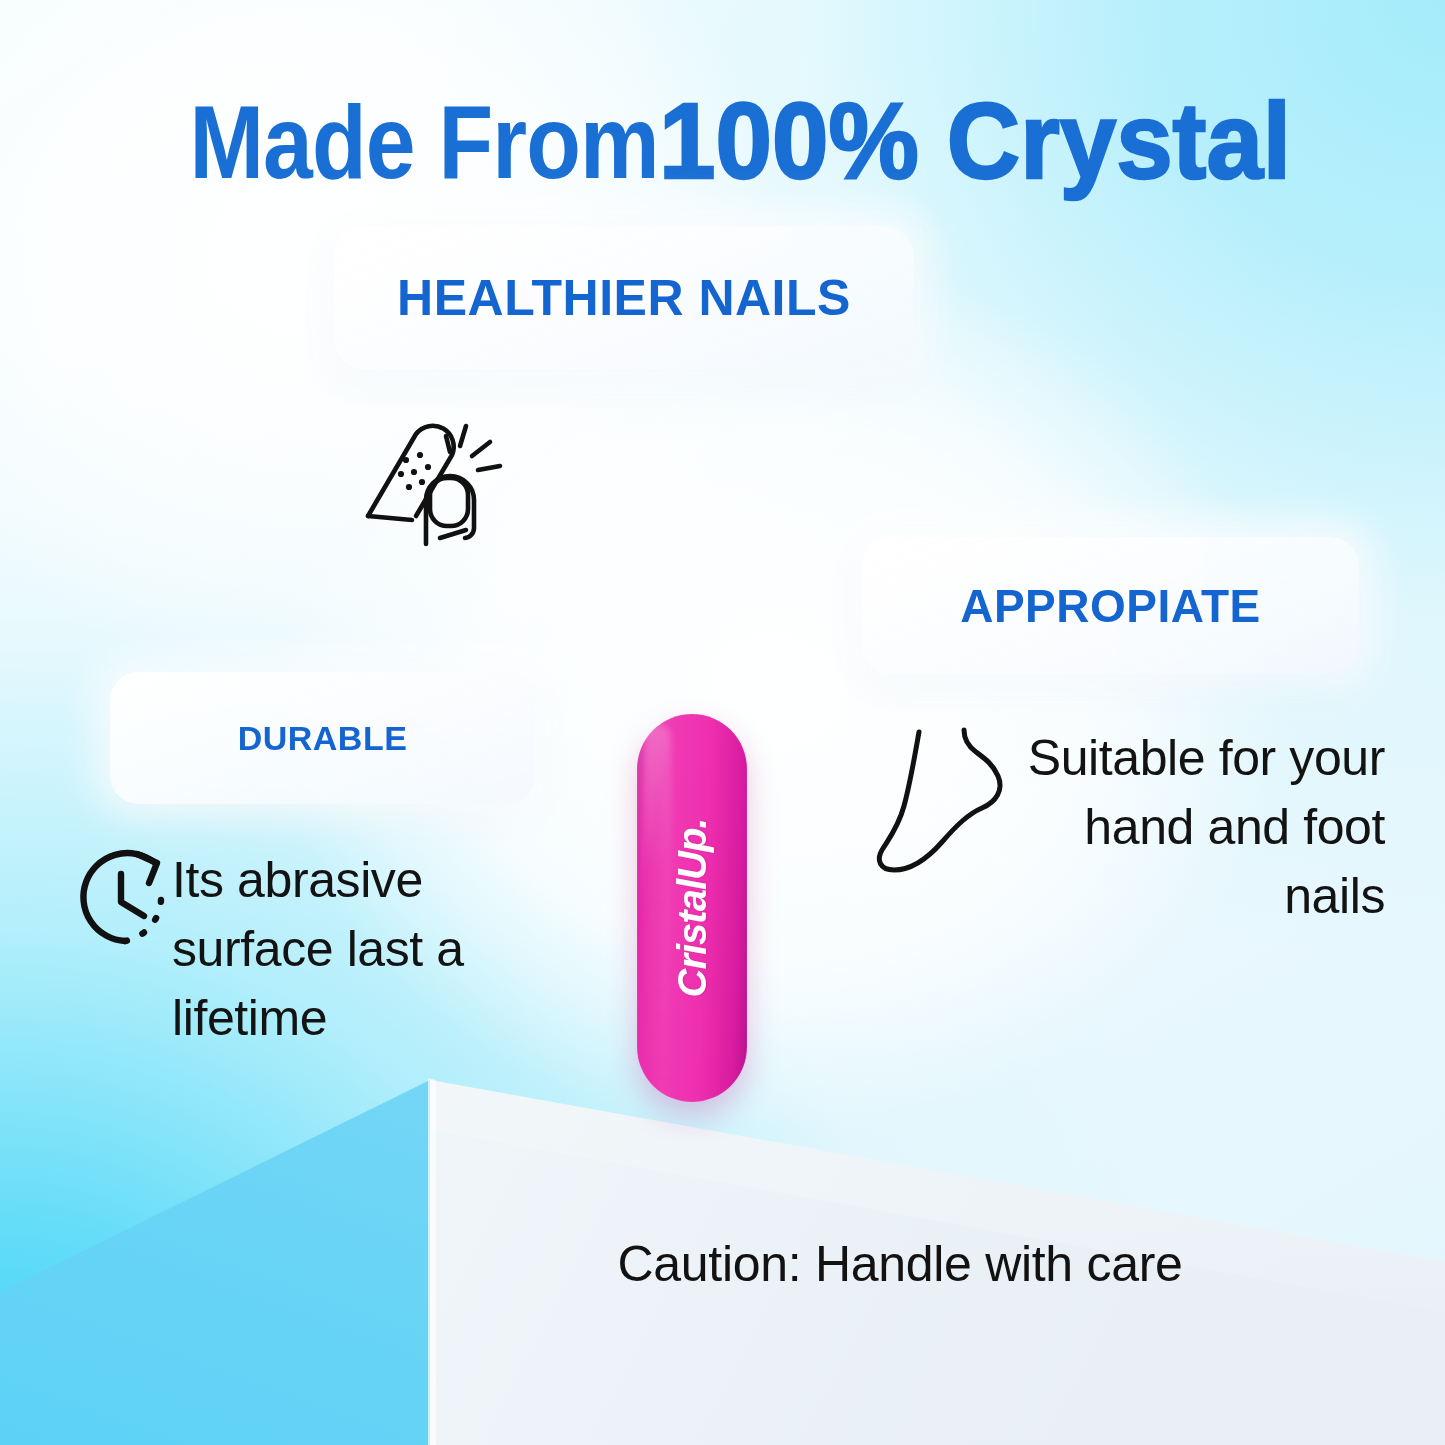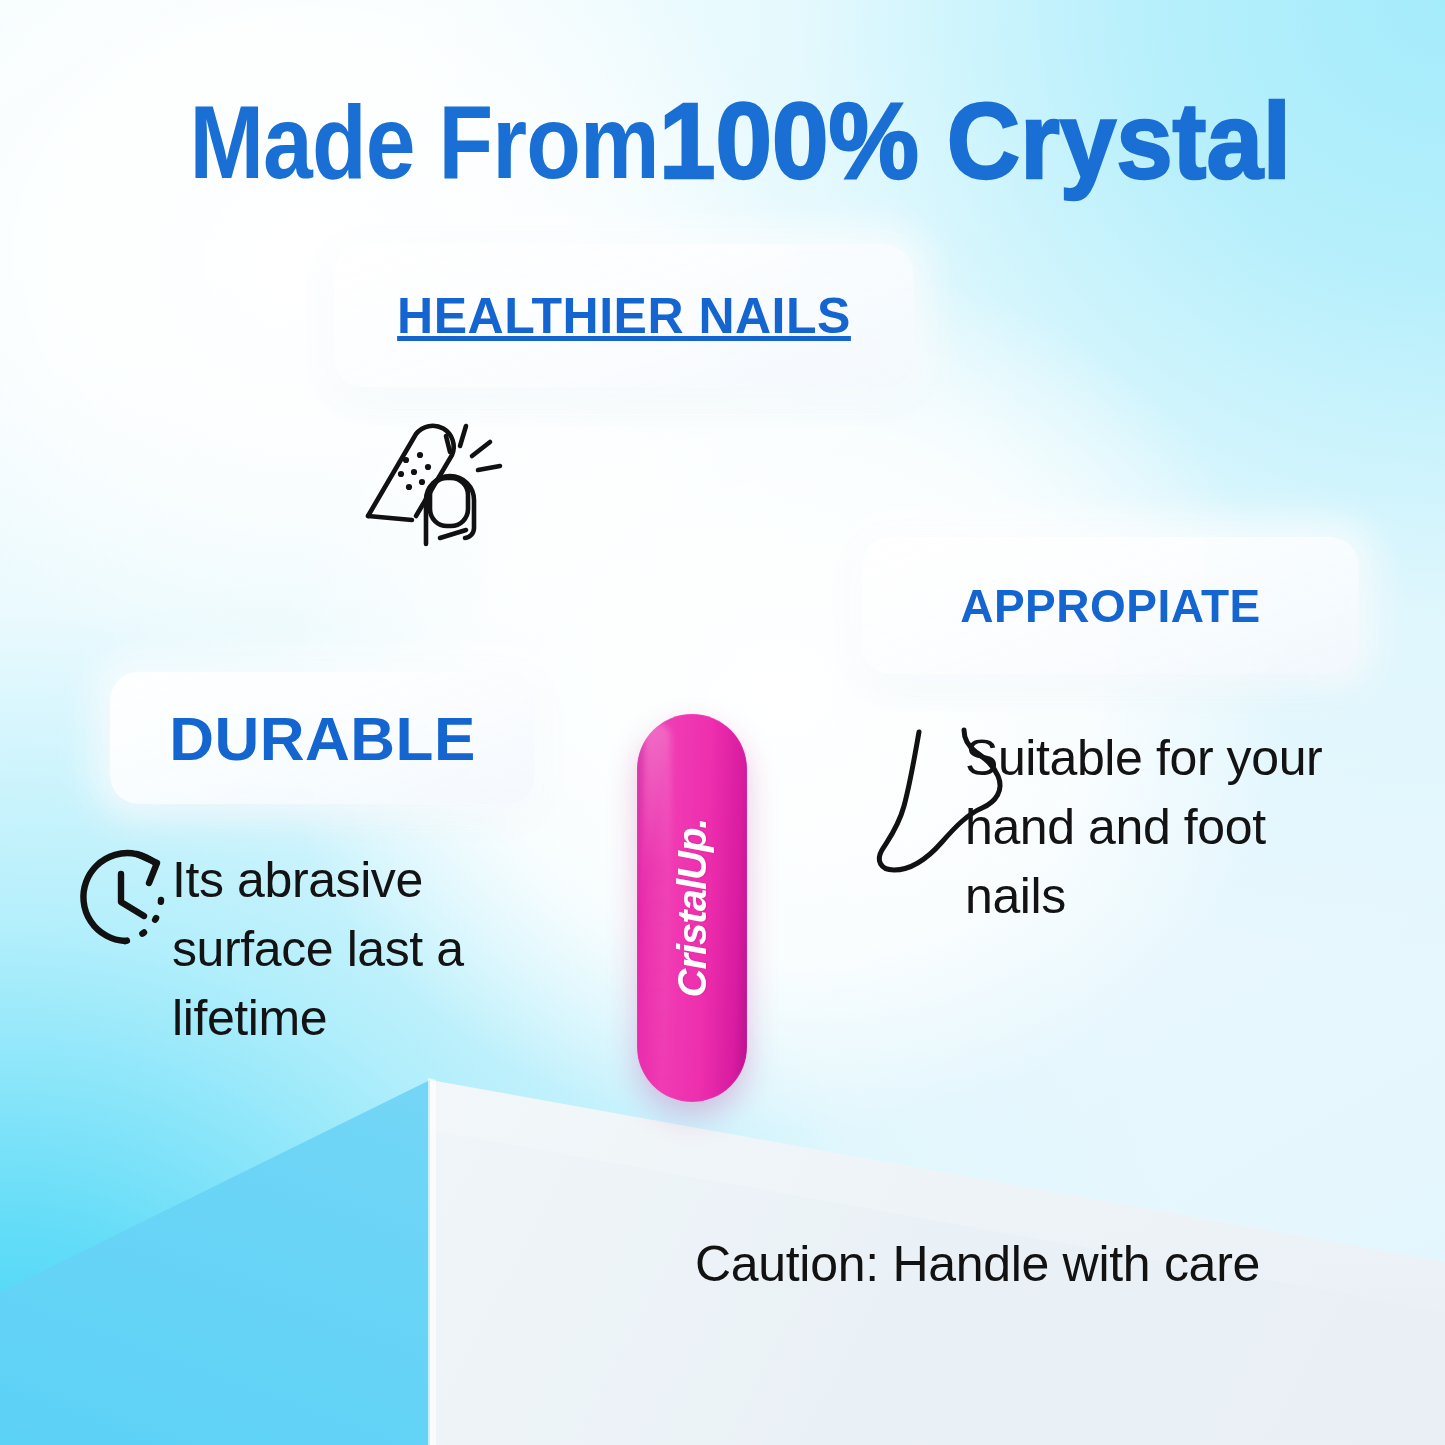--- a/index.html
+++ b/index.html
@@ -104,51 +104,50 @@
     color: #1565d0;
     font-weight: 700;
     letter-spacing: 0.5px;
     background: linear-gradient(160deg, rgba(255,255,255,0.97) 0%, rgba(252,253,255,0.93) 45%, rgba(243,248,253,0.88) 100%);
     box-shadow:
       0 0 34px 18px rgba(255,255,255,0.72),
       0 10px 36px rgba(120,170,200,0.16);
     backdrop-filter: blur(4px);
   }
   #badge-healthier {
-    left: 334px; top: 244px;
+    left: 334px; top: 226px;
     width: 580px; height: 143px;
     font-size: 50px;
     border-radius: 30px;
-    text-decoration: underline;
   }
   #badge-appropiate {
     left: 862px; top: 537px;
     width: 497px; height: 137px;
     font-size: 46px;
     border-radius: 28px;
   }
   #badge-durable {
     left: 110px; top: 672px;
     width: 425px; height: 132px;
-    font-size: 62px;
+    font-size: 34px;
     border-radius: 28px;
   }
 
   
   .feature-text {
     position: absolute;
     color: #131313;
     font-size: 50px;
     line-height: 1.38;
     font-weight: 400;
     letter-spacing: -0.4px;
   }
   #txt-seals   { left: 498px; top: 424px; width: 310px; text-align: center; }
   #txt-abrasive{ left: 172px; top: 846px; width: 320px; text-align: left; }
-  #txt-suitable{ left: 965px; top: 724px; width: 380px; }
+  #txt-suitable{ left: 1005px; top: 724px; width: 380px; text-align: right; }
 
   
   .icon-wrap { position: absolute; }
   #icon-nailfile { left: 354px; top: 412px; width: 160px; height: 140px; }
   #icon-clock    { left: 62px;  top: 838px; width: 118px; height: 118px; }
   #icon-foot     { left: 872px; top: 718px; width: 150px; height: 158px; }
 
   
   #product {
     position: absolute;
@@ -186,21 +185,21 @@
 
   
   #caution {
     position: absolute;
     left: 540px; top: 1228px;
     width: 720px;
     color: #121212;
     font-size: 50px;
     line-height: 1.46;
     letter-spacing: -0.3px;
-    text-align: right;
+    text-align: center;
   }
   #caution .cline { display: block; }
 </style>
 </head>
 <body>
 
 <div id="stage">
 
   <div id="bg-base"></div>
   <div id="bg-topleft-white"></div>

